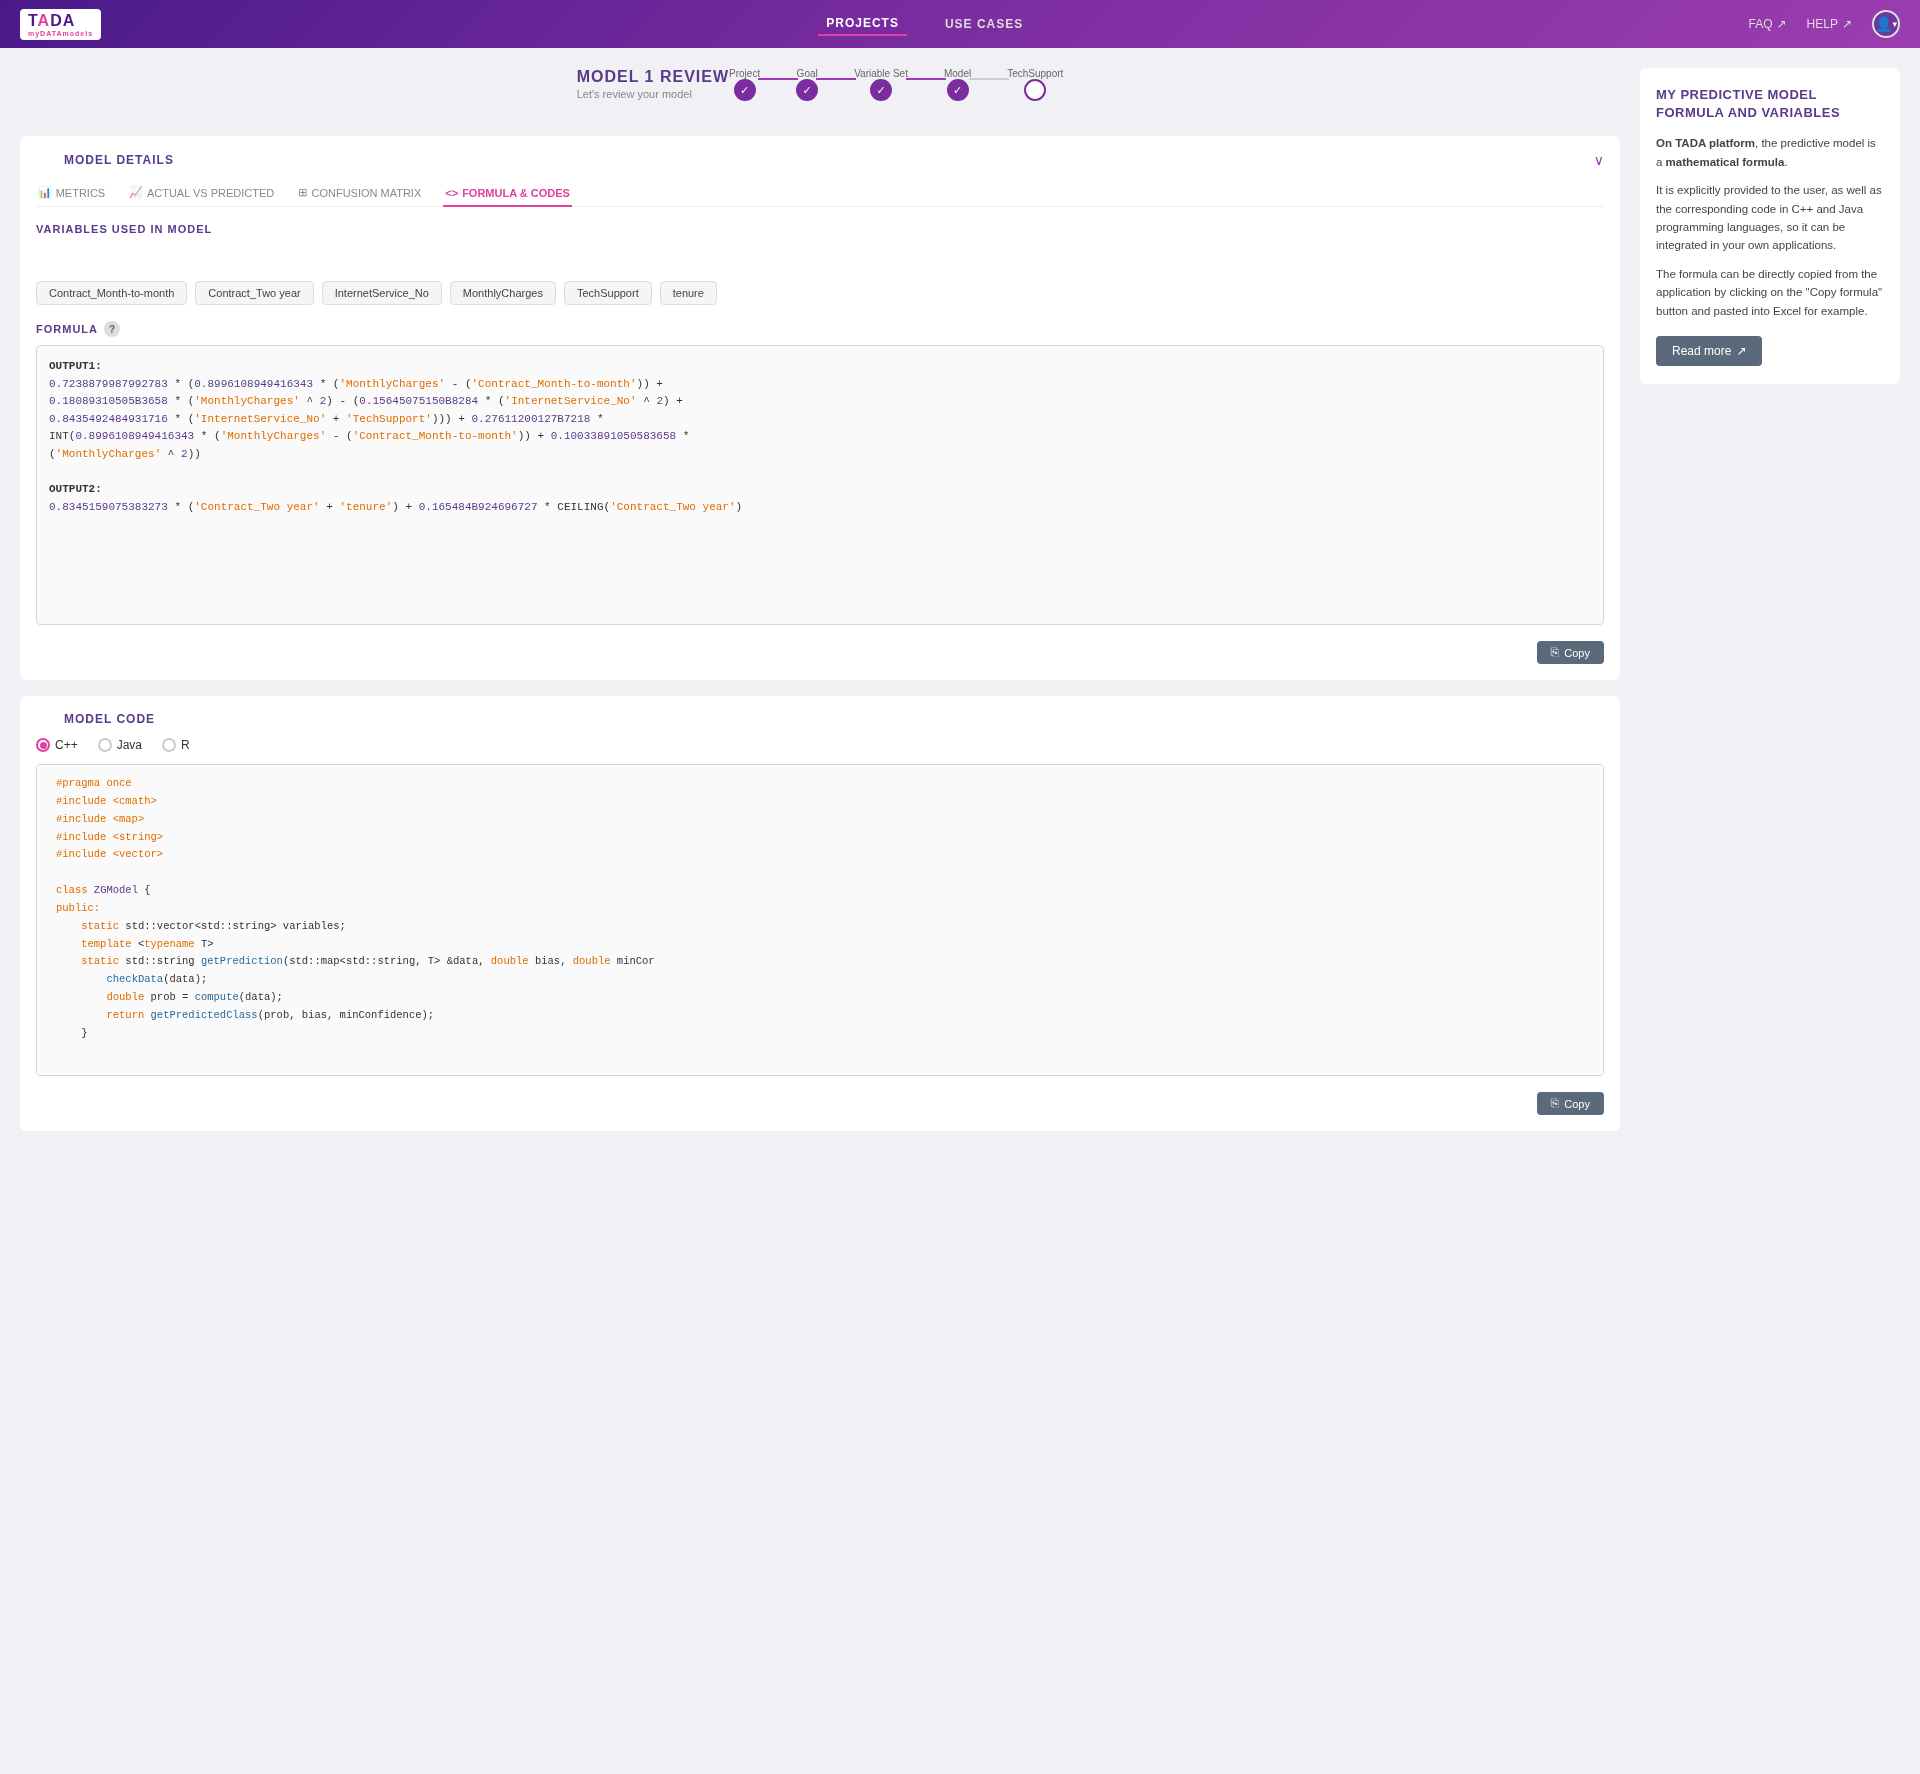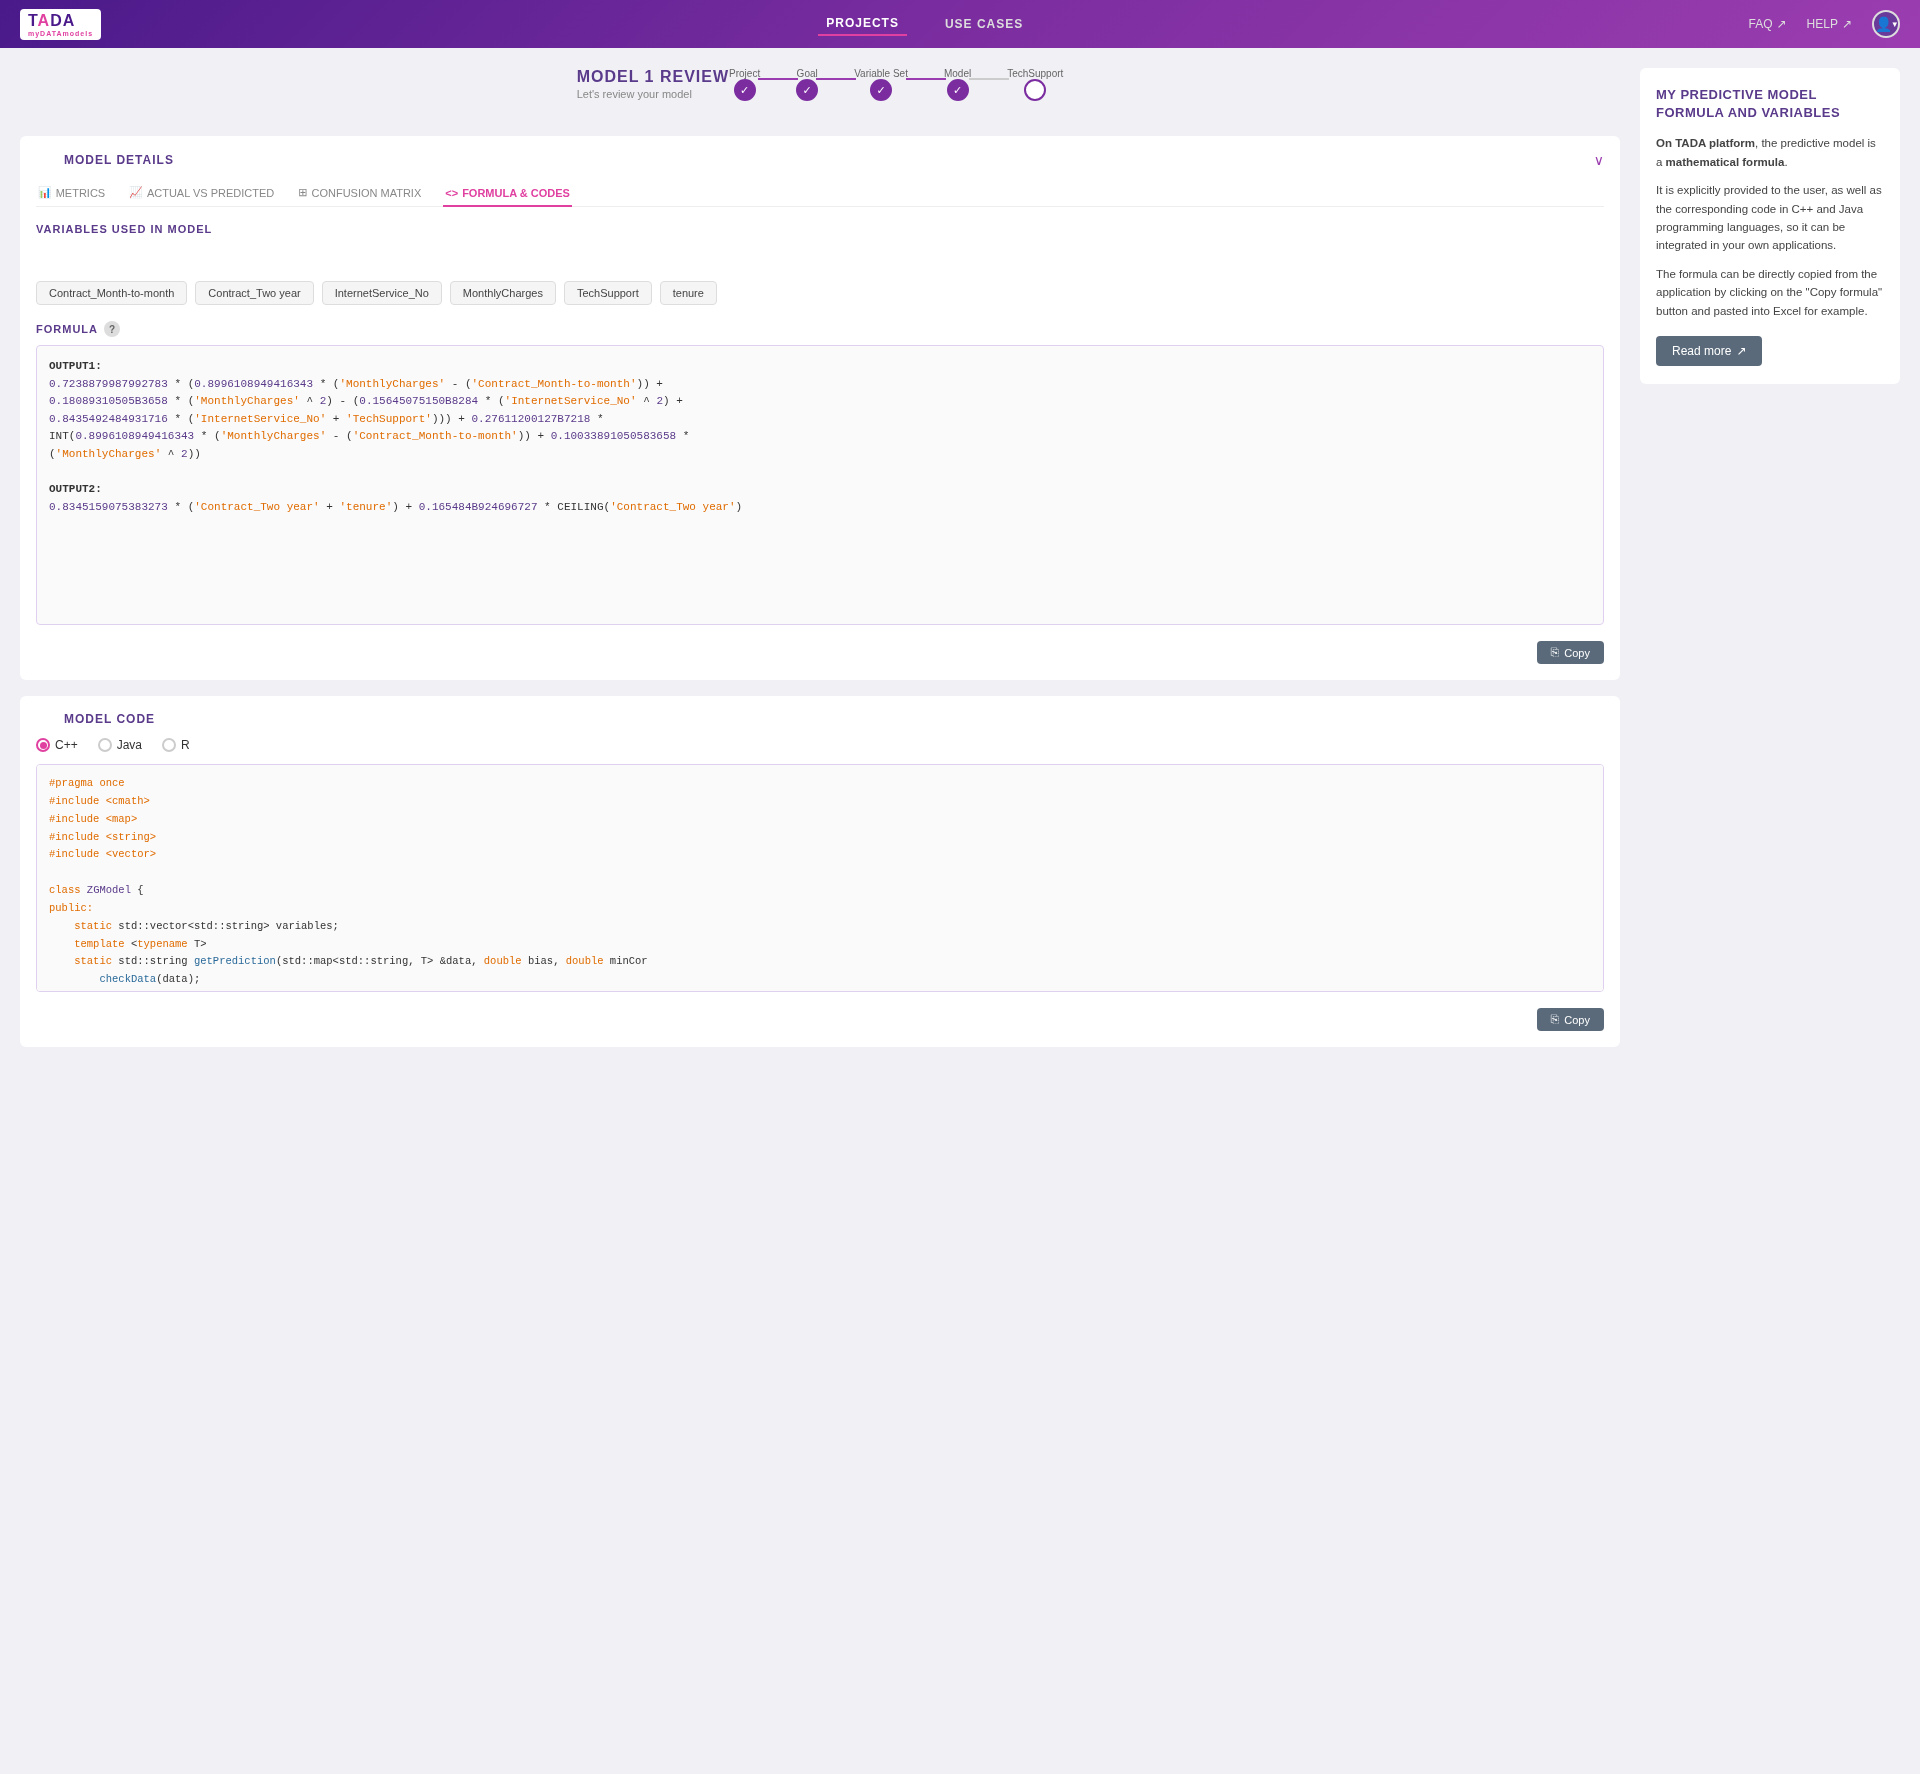--- a/index.html
+++ b/index.html
@@ -184,23 +184,23 @@
       border-radius: 50%;
     }
 
     .code-scroll-box {
       background: #fafafa;
       border: 1px solid #e0d0f0;
       border-radius: 4px;
       font-family: 'Courier New', monospace;
       font-size: 10.5px;
       line-height: 1.7;
-      height: 228px;
+      height: 312px;
       overflow: auto;
-      padding: 10px 12px;
+      padding: 10px 19px;
     }
     .code-scroll-box .kw { color: #e06c00; }
     .code-scroll-box .inc { color: #e06c00; }
     .code-scroll-box .cls { color: #5a3a8a; }
     .code-scroll-box .fn { color: #2a6a9a; }
 
     
     .right-card {
       background: white;
       border-radius: 6px;

